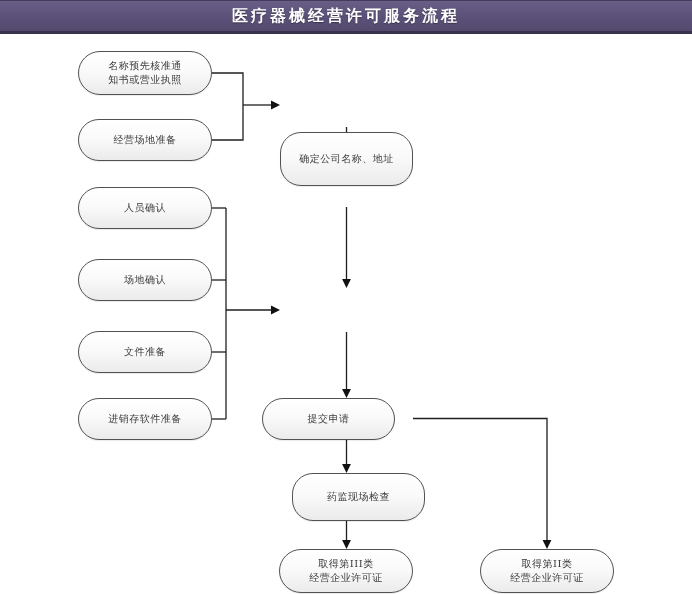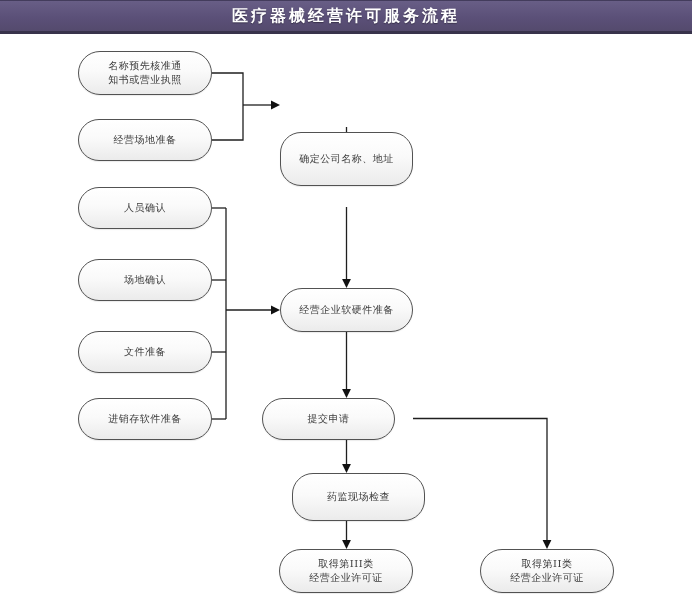--- a/index.html
+++ b/index.html
@@ -136,21 +136,20 @@
 
   <div class="node" style="left:78px; top:259px; width:134px; height:42px;">场地确认</div>
 
   <div class="node" style="left:78px; top:331px; width:134px; height:42px;">文件准备</div>
 
   <div class="node" style="left:78px; top:398px; width:134px; height:42px;text-align:center;">进销存软件准备</div>
 
   <div class="node" style="left:280px; top:85px; width:133px; height:54px;margin-top:47px;">确定公司名称、地址</div>
 
 
-  <div class="node" style="left:280px; top:288px; width:133px; height:44px; border-radius:22px;">经营企业软硬件准备</div>
 
   <div class="node" style="left:262px; top:398px; width:133px; height:42px;">提交申请</div>
 
   <div class="node" style="left:292px; top:473px; width:133px; height:48px;">药监现场检查</div>
 
   <div class="node" style="left:279px; top:549px; width:134px; height:44px; border-radius:22px;">取得第III类
 经营企业许可证</div>
 
   <div class="node" style="left:480px; top:549px; width:134px; height:44px; border-radius:22px;">取得第II类
 经营企业许可证</div>

